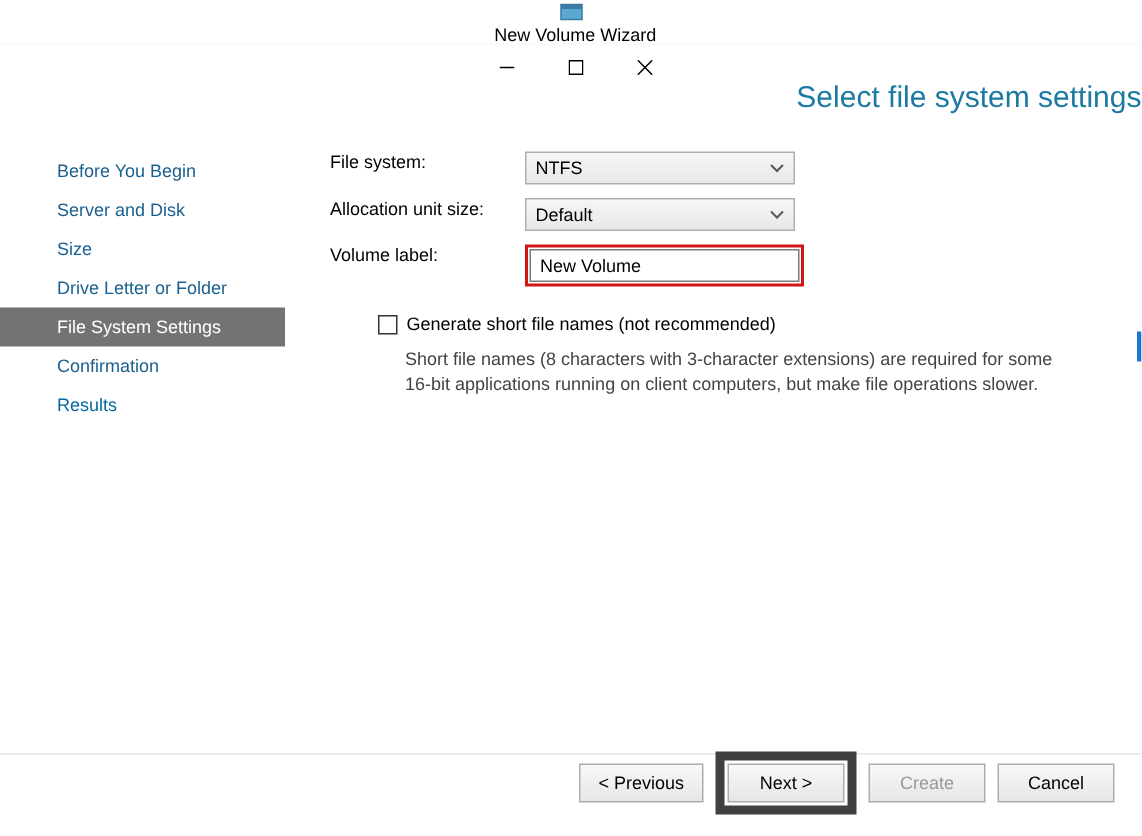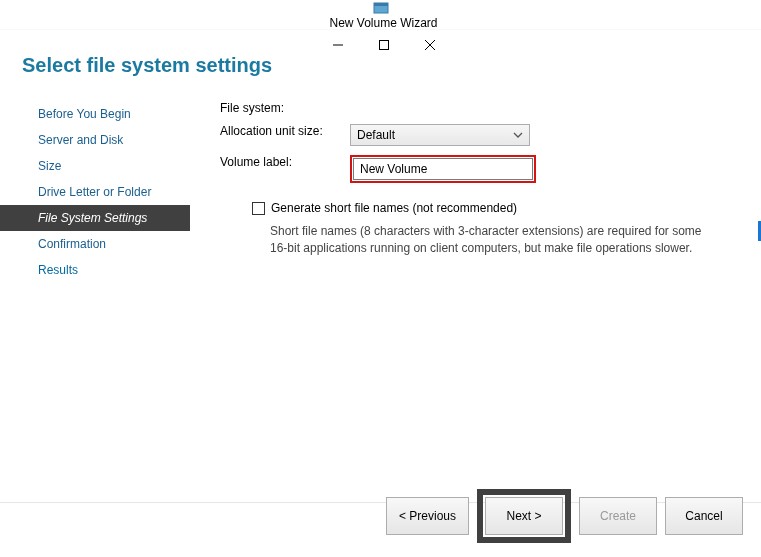--- a/index.html
+++ b/index.html
@@ -34,41 +34,41 @@
   .winbtns { display: flex; }
   .winbtn {
     width: 46px; height: 30px;
     display: flex; align-items: center; justify-content: center;
     color: #000;
   }
   .winbtn svg { width: 10px; height: 10px; }
   .heading {
     font-size: 20px;
     color: #1a7aa1;
-    font-weight: 700;
+    font-weight: 400;
     padding: 24px 0 24px 22px;
+    text-align: right;
   }
   .content {
     display: flex;
     height: 395px;
   }
   .sidebar {
     width: 190px;
     padding-top: 0;
   }
   .nav-item {
     padding: 6px 0 6px 38px;
     font-size: 12px;
     color: #1a5f8f;
     cursor: pointer;
   }
   .nav-item.selected {
-    background: #404040;
+    background: #737373;
     color: #fff;
-    font-style: italic;
   }
   .nav-item.disabled {
     color: #0369a1;
     cursor: default;
   }
   .main {
     flex: 1;
     padding: 0 24px 0 30px;
   }
   .form-row {
@@ -134,21 +134,21 @@
   .footer {
     position: absolute;
     bottom: 14px;
     right: 18px;
     display: flex;
     gap: 8px;
     align-items: center;
   }
   .btn {
     min-width: 78px;
-    height: 38px;
+    height: 26px;
     border: 1px solid #adadad;
     background: linear-gradient(#f8f8f8, #e6e6e6);
     font-size: 12px;
     display: flex; align-items: center; justify-content: center;
     padding: 0 12px;
     color: #000;
   }
   .btn.disabled { color: #9a9a9a; }
   .btn-highlight {
     border: 6px solid #404040;
@@ -206,20 +206,28 @@
     <div class="nav-item">Size</div>
     <div class="nav-item">Drive Letter or Folder</div>
     <div class="nav-item selected">File System Settings</div>
     <div class="nav-item">Confirmation</div>
     <div class="nav-item disabled">Results</div>
   </div>
 
   <div class="main">
     <div class="form-row">
       <span class="form-label">File system:</span>
+      <div class="combo">
+        <span>NTFS</span>
+        <span class="chev">
+          <svg viewBox="0 0 10 10">
+              <polyline points="1,3 5,7 9,3" fill="none" stroke="#555" stroke-width="1.3"></polyline>
+            </svg>
+        </span>
+      </div>
     </div>
 
     <div class="form-row">
       <span class="form-label">Allocation unit size:</span>
       <div class="combo">
         <span>Default</span>
         <span class="chev">
           <svg viewBox="0 0 10 10">
               <polyline points="1,3 5,7 9,3" fill="none" stroke="#555" stroke-width="1.3"></polyline>
             </svg>

